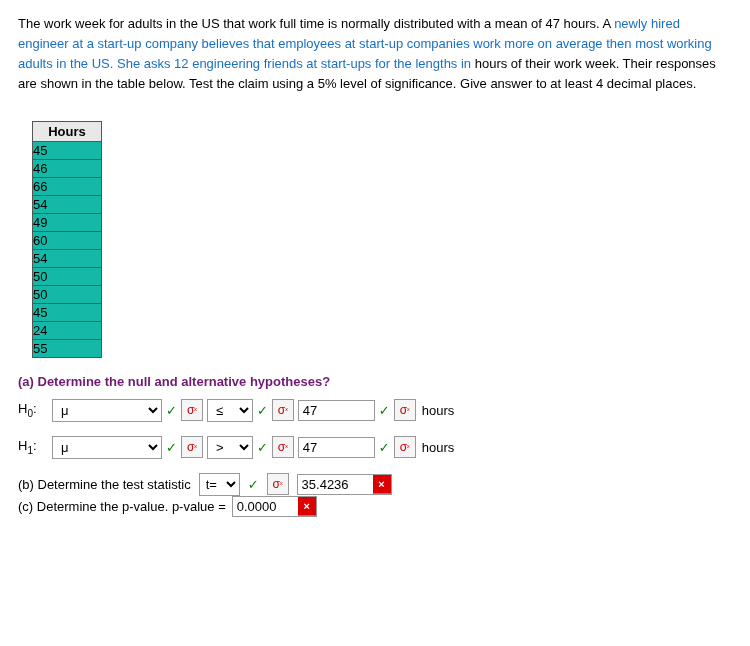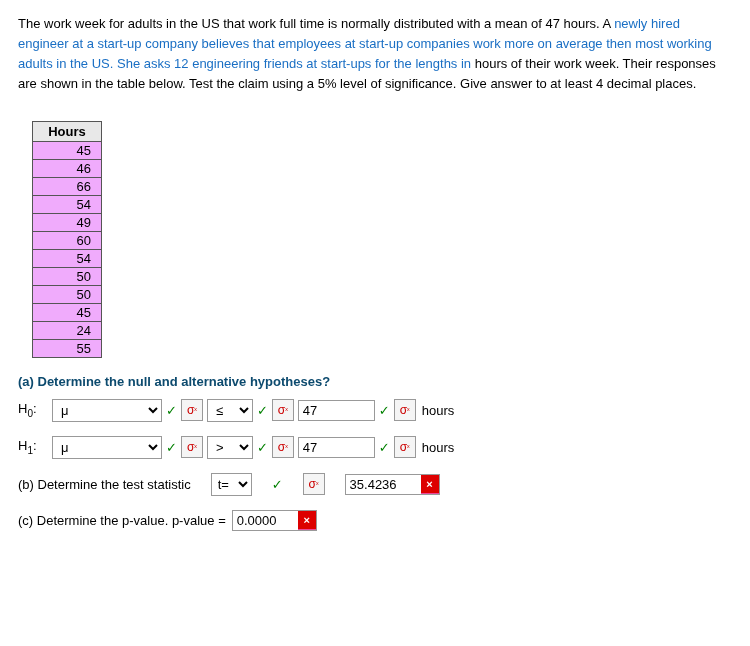--- a/index.html
+++ b/index.html
@@ -30,29 +30,29 @@
     .hours-table th {
       border: 1px solid #555;
       padding: 2px 12px;
       background: #e8e8e8;
       font-weight: bold;
       text-align: center;
       font-size: 13px;
     }
     .hours-table td {
       border: 1px solid #555;
-      padding: 1px 10px;
-      text-align: right;
-      font-size: 13px;
-      background: #f0abfc;
+      padding: 1px 0;
+      text-align: left;
+      font-size: 13px;
+      background: #14b8a6;
     }
 
     .section-label {
       font-weight: bold;
-      color: #0c4a6e;
+      color: #701a75;
       margin-bottom: 10px;
       font-size: 13px;
     }
 
     .hypothesis-row {
       display: flex;
       align-items: center;
       gap: 4px;
       margin-bottom: 14px;
     }
@@ -103,22 +103,21 @@
       background: #d00;
       color: #fff;
       font-size: 11px;
       cursor: pointer;
       border: none;
       font-weight: bold;
     }
     .part-row {
       display: flex;
       align-items: center;
-      gap: 20px;
-      margin-bottom: 14px;
+      gap: 8px;
     }
     .part-b-label {
       font-size: 13px;
     }
     .input-with-x {
       display: inline-flex;
       align-items: center;
       border: 1px solid #999;
       background: #ec4899;
     }

